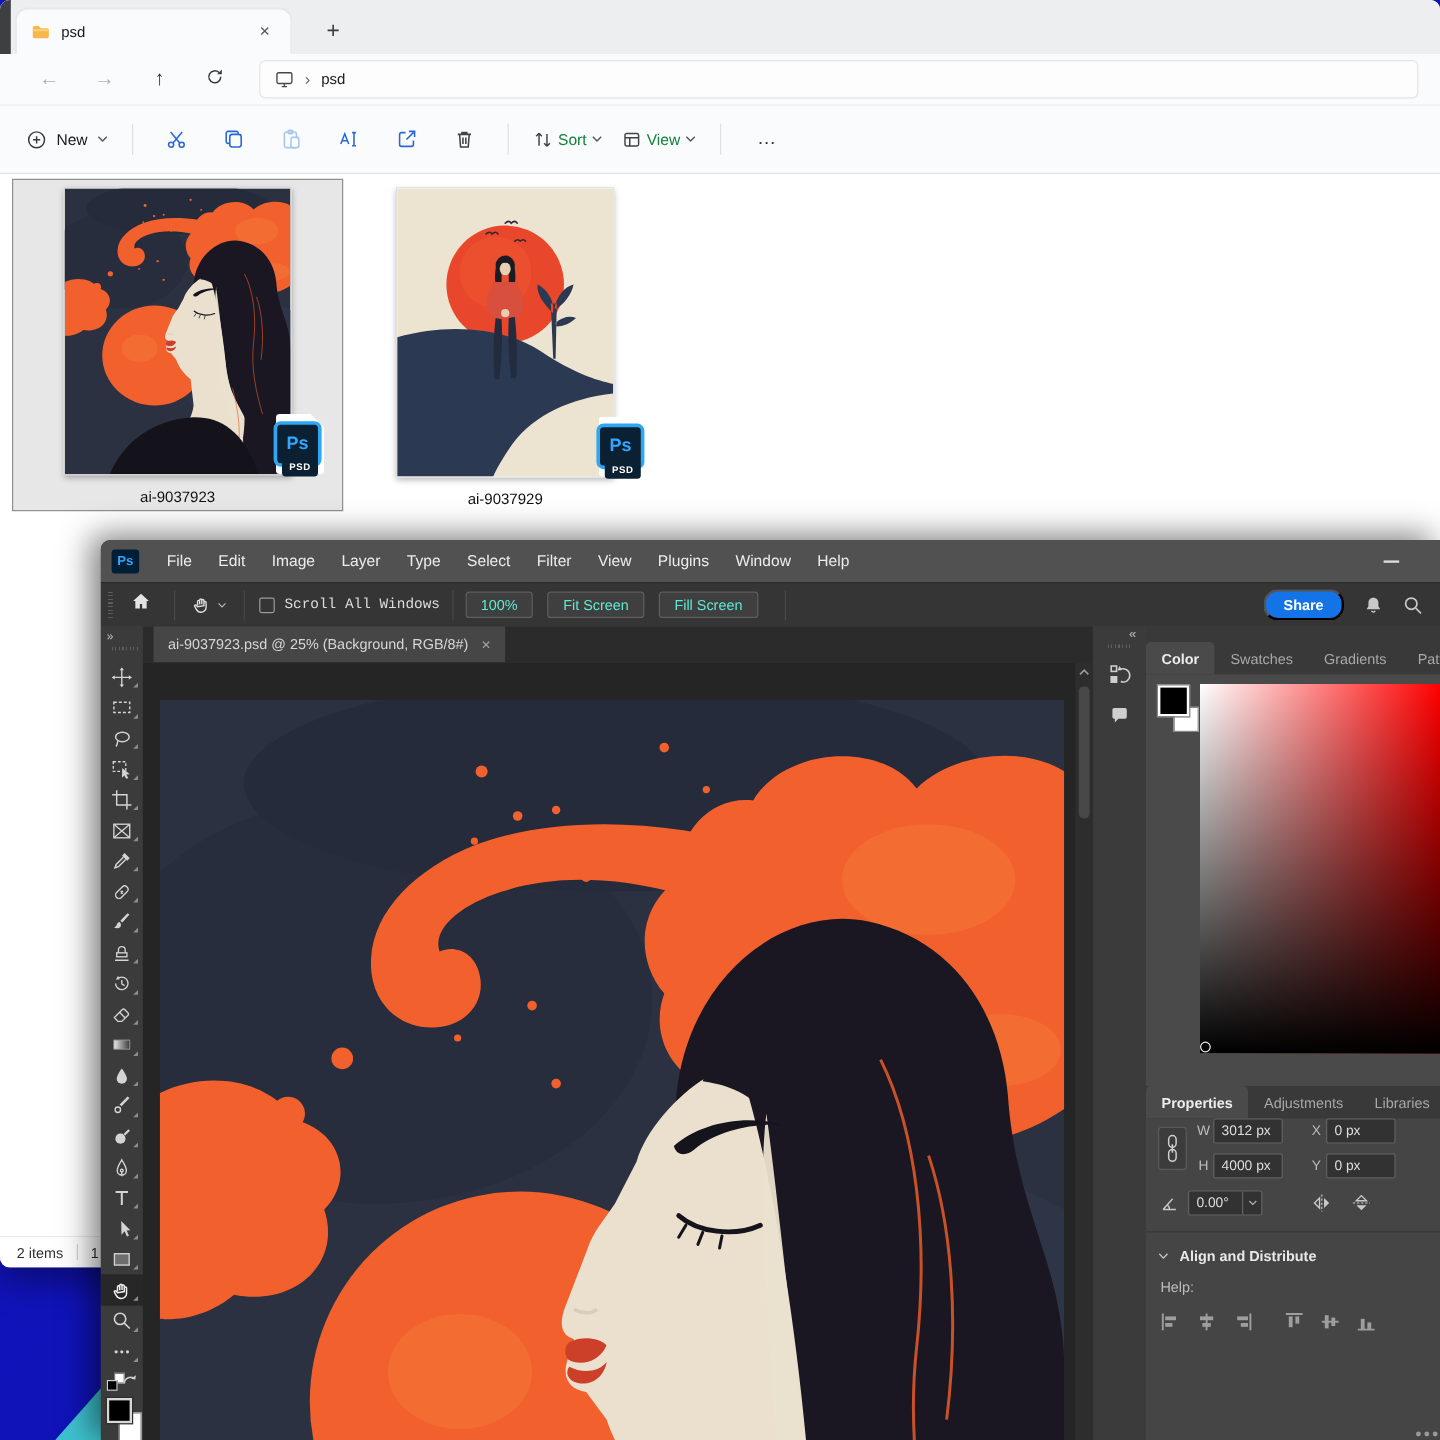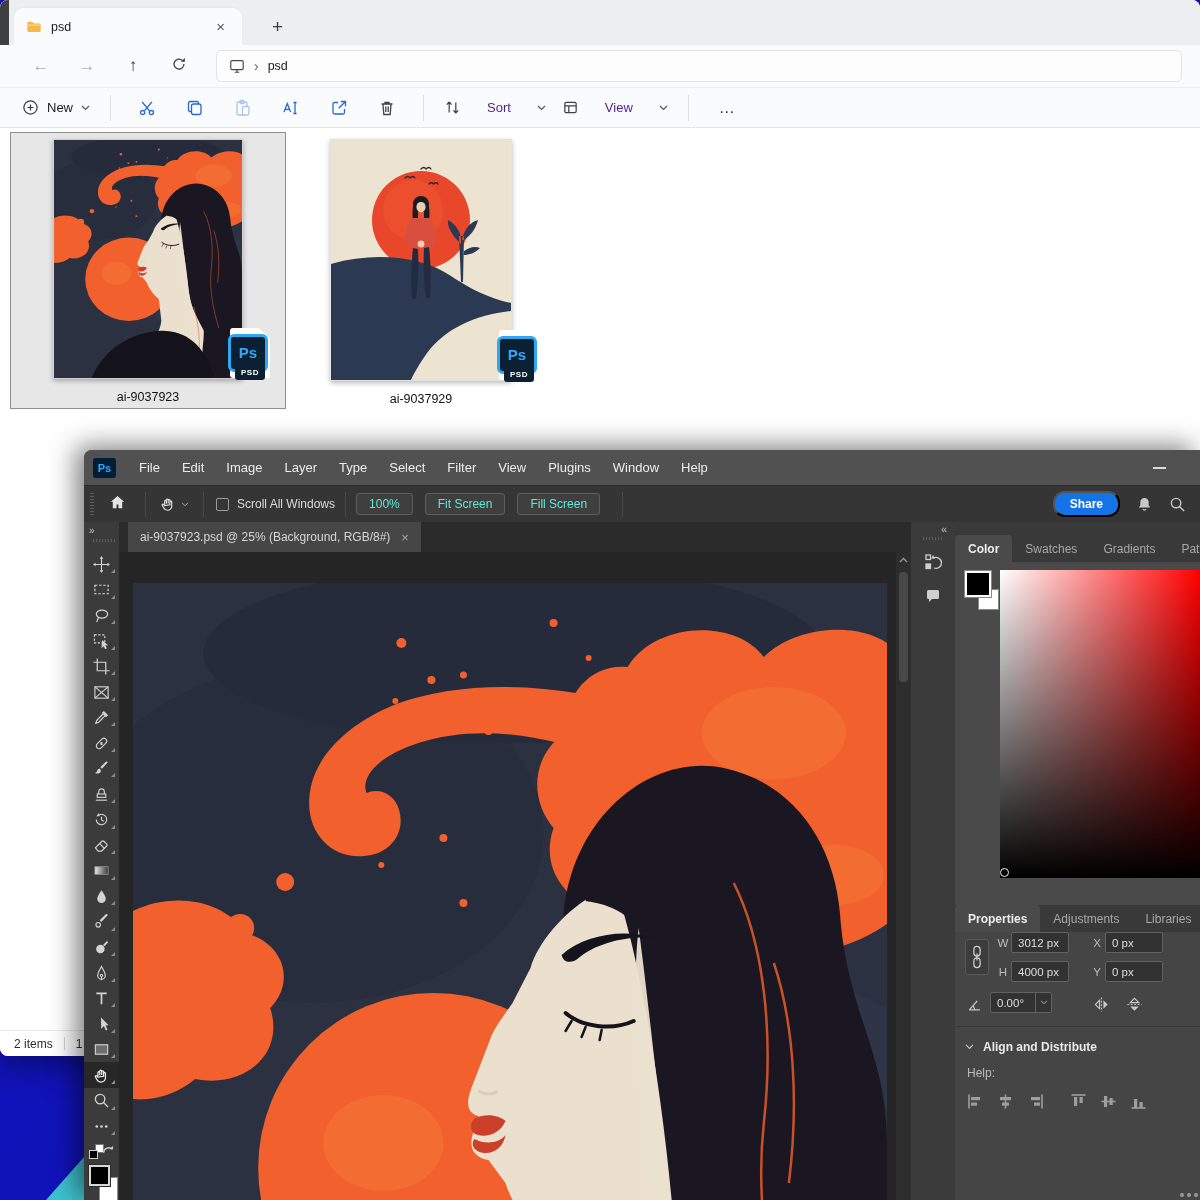--- a/index.html
+++ b/index.html
@@ -24,26 +24,26 @@
   .newtab-btn { margin-left:30px; margin-bottom:9px; color:#3c3c3c; font-size:19px; line-height:1; }
 
   .nav-row { height:42px; background:#fafbfc; display:flex; align-items:center; padding:0 18px; }
   .nav-ico { width:46px; text-align:center; font-size:17px; color:#333; }
   .nav-ico.disabled { color:#aeaeae; }
   .addr-bar { flex:1; height:32px; margin-left:14px; background:#fdfdfd;
     border:1px solid #e4e4e4; border-radius:5px; display:flex; align-items:center;
     padding:0 12px; gap:9px; font-size:12.5px; color:#202020; }
   .addr-chev { color:#6a6a6a; font-size:14px; }
 
-  .command-bar { height:41px; background:#fafbfc; border-top:1px solid #ededee;
+  .command-bar { height:58px; background:#fafbfc; border-top:1px solid #ededee;
     border-bottom:1px solid #e3e3e4; display:flex; align-items:center; padding-left:14px; }
   .cmd-new { display:flex; align-items:center; gap:8px; font-size:13px; color:#191919; padding:6px 8px; border-radius:4px; }
   .cmd-div { width:1px; height:26px; background:#e0e0e1; margin:0 12px; }
   .cmd-ico { width:48px; height:36px; display:grid; place-items:center; border-radius:4px; }
-  .cmd-group { display:flex; align-items:center; gap:26px; font-size:13px; color:#4c1d95; padding:6px 8px; }
+  .cmd-group { display:flex; align-items:center; gap:4px; font-size:13px; color:#15803d; padding:6px 8px; }
   .more-cmd { font-size:16px; color:#333; padding:0 18px; }
 
   .files-area { display:flex; align-items:flex-start; padding:4px 0 0 10px; background:#fff; }
   .file-item { width:276px; display:flex; flex-direction:column; align-items:center;
     padding-top:6px; padding-bottom:4px; border:1px solid transparent; }
   .file-item.selected { background:#e7e7e7; border-color:#909090; }
   .file-item + .file-item { margin-left:10px; width:250px; }
   .thumb { position:relative; box-shadow:0 2px 5px rgba(0,0,0,.28); border:1px solid #cfcfcf; line-height:0; background:#fff; }
   .psd-badge { position:absolute; right:-30px; bottom:-2px; width:44px; height:52px; }
   .badge-page { position:absolute; right:2px; top:0; width:40px; height:50px; background:#fff;
@@ -69,21 +69,21 @@
     place-items:center; color:#31a8ff; font-weight:bold; font-size:11px; margin-right:12px; }
   .ps-menu { padding:0 11px; font-size:13px; color:#ececec; }
   .ps-min { margin-left:auto; margin-right:34px; width:13px; height:2px; background:#dadada; }
 
   .ps-options { height:37px; background:#353535; border-top:1px solid #2b2b2b;
     display:flex; align-items:center; padding-left:6px; }
   .grip-v { width:4px; height:22px; margin-right:6px;
     background:repeating-linear-gradient(to bottom,#5c5c5c 0 1px,transparent 1px 3px); }
   .opt-div { width:1px; height:25px; background:#484848; margin:0 10px; }
   .chk { width:13px; height:13px; border:1px solid #9b9b9b; border-radius:2px; margin:0 8px 0 2px; }
-  .opt-label { font-size:12px; color:#dcdcdc; }
+  .opt-label { font-size:12px; color:#dcdcdc;font-family:Liberation Mono, monospace; }
   .opt-btn { background:#3f3f3f; border:1px solid #5e5e5e; border-radius:3px; padding:3px 12px;
     font-size:12px; color:#5eead4; margin-right:12px; }
   .share-btn { margin-left:auto; background:#1473e6; color:#fff; border-radius:12px;
     padding:4px 15px; font-size:12px;font-weight:bold; }
   .topico { margin-left:16px; line-height:0; }
 
   .ps-main { display:flex; height:678px; }
 
   .tools-col { width:35px; background:#3b3b3b; display:flex; flex-direction:column; align-items:center; flex:none; }
   .tools-head { width:100%; height:30px; padding:3px 0 0 5px; color:#c5c5c5; font-size:10px; }
@@ -140,21 +140,21 @@
   .pl-ico { width:20px; height:18px; background:#585858; border-radius:3px; display:grid; place-items:center; }
   .sec-hdr { display:flex; align-items:center; gap:9px; padding:13px 0 11px 10px;
     font-size:12px; font-weight:bold; color:#e9e9e9; }
   .t-grid { display:grid; grid-template-columns:30px 16px 58px 20px 16px 58px;
     align-items:center; row-gap:8px; padding-left:10px; }
   .link-box { grid-row:1/3; width:24px; height:36px; background:#3c3c3c; border:1px solid #5a5a5a;
     border-radius:3px; display:grid; place-items:center; }
   .t-lab { font-size:11.5px; color:#bdbdbd; justify-self:center; }
   .t-field { height:21px; background:#323232; border:1px solid #626262; border-radius:2px;
     display:flex; align-items:center; padding-left:6px; font-size:11.5px; color:#dedede; }
-  .angle-row { display:flex; align-items:flex-end; gap:7px; margin:10px 0 0 12px; }
+  .angle-row { display:flex; align-items:center; gap:7px; margin:10px 0 0 12px; }
   .angle-field { width:62px; height:21px; background:#323232; border:1px solid #626262; border-radius:2px;
     display:flex; align-items:center; font-size:11.5px; color:#dedede; }
   .angle-val { flex:1; padding-left:6px; }
   .angle-dd { width:16px; align-self:stretch; border-left:1px solid #626262; display:grid; place-items:center; }
   .flips { display:flex; gap:16px; margin-left:34px; }
   .sec-div { height:1px; background:#393939; margin-top:13px; }
   .align-label { padding-left:12px; margin-top:1px; font-size:12px; color:#bcbcbc; }
   .align-icons { display:flex; gap:13px; padding-left:12px; margin-top:13px; align-items:center; }
   .gap-before { margin-left:13px; }
   .props-dots { position:absolute; right:16px; bottom:3px; width:4px; height:4px; border-radius:50%;

